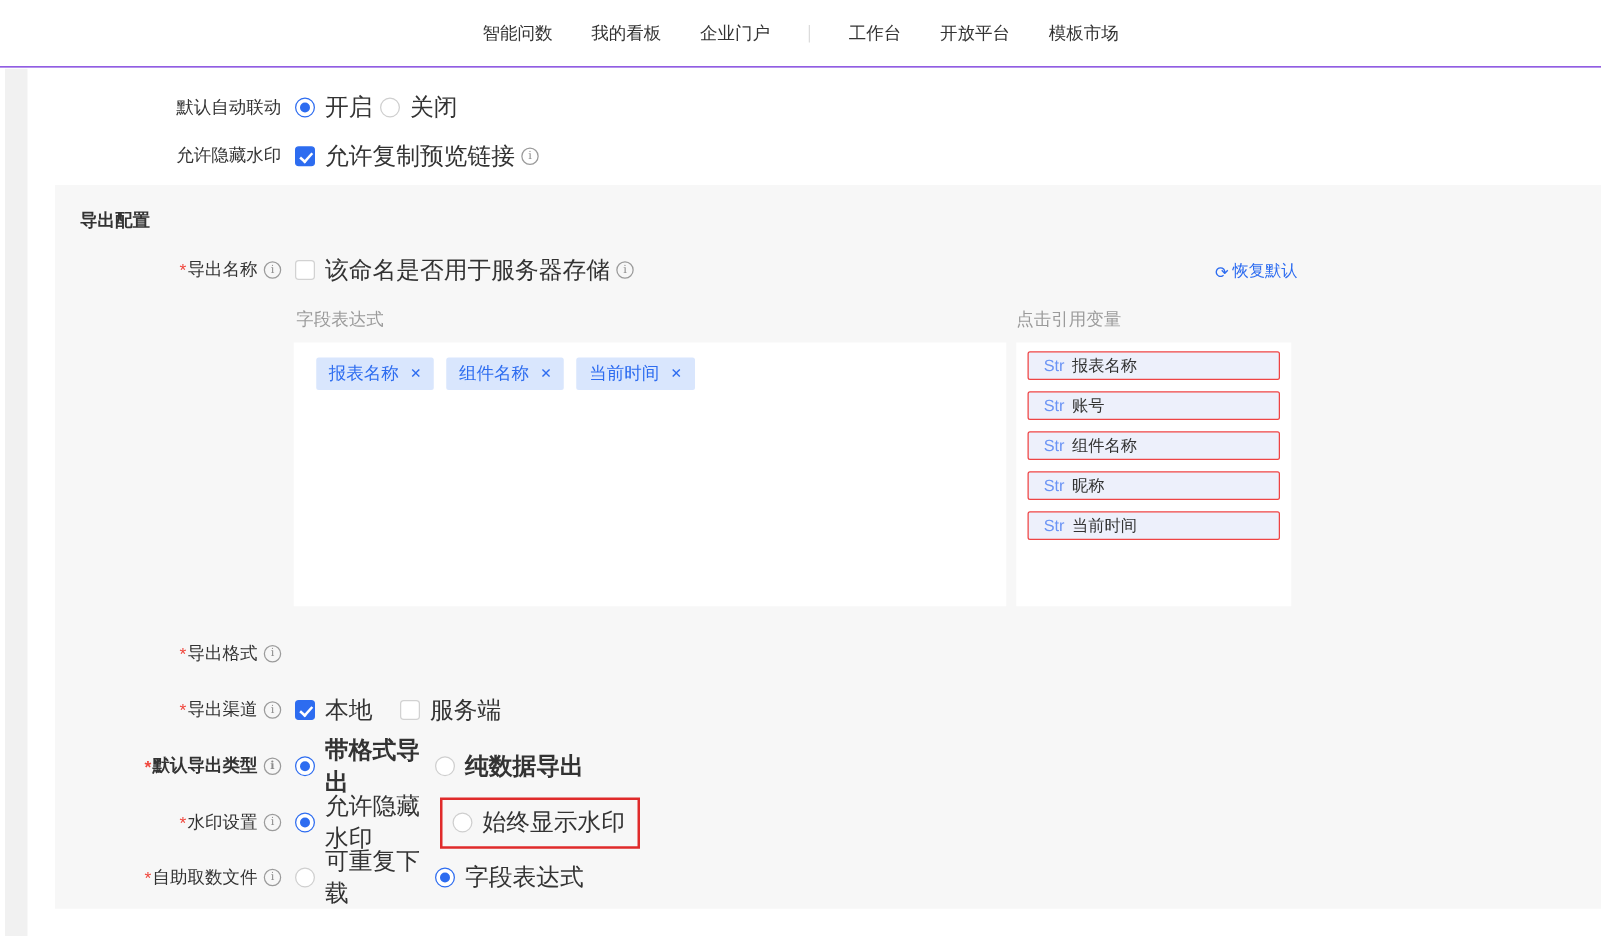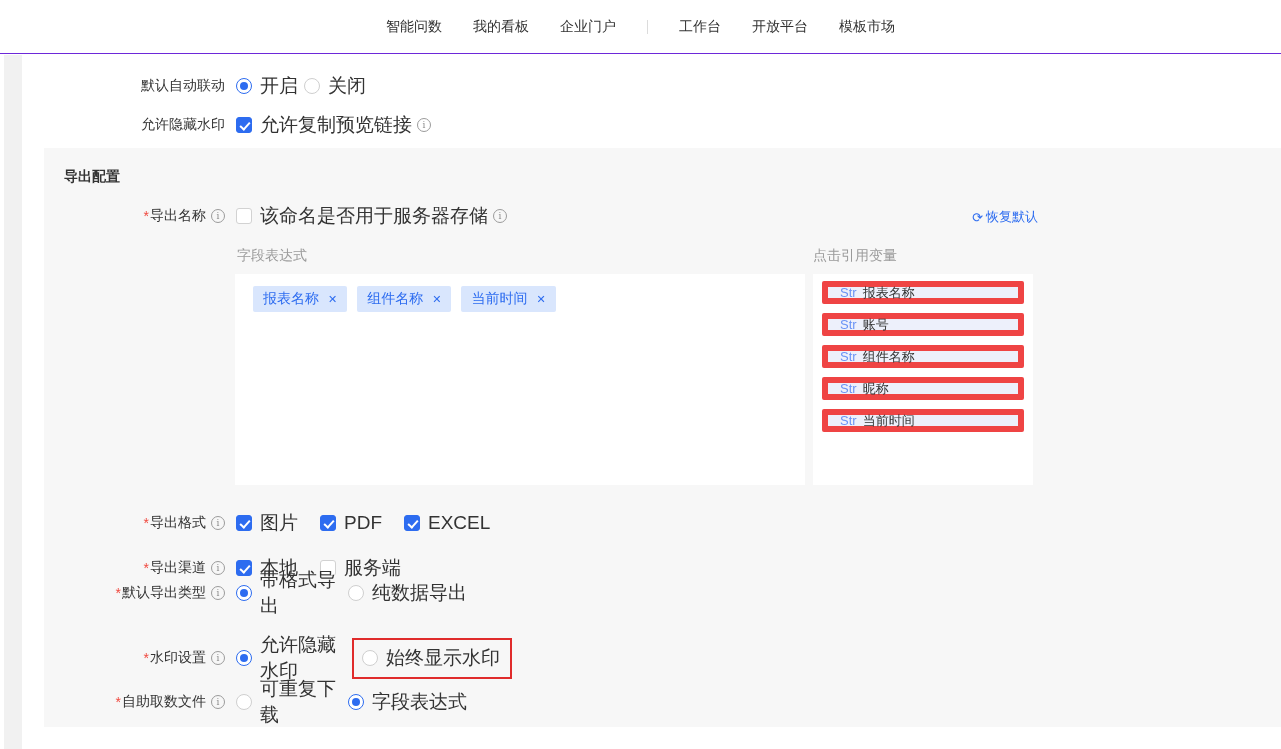--- a/index.html
+++ b/index.html
@@ -89,21 +89,21 @@
     padding:0 10px; background:#d9e6fd; color:#2d6cf0;
     font-size:14px; border-radius:2px; cursor:default; white-space:nowrap;
   }
   .tag-close { font-size:11px; cursor:pointer; line-height:1; }
   .tag-close::before { content:"✕"; }
   .var-panel {
     position:absolute; left:813px; top:274px; width:220px; height:211px;
     background:#fff; padding:7px 9px; display:flex; flex-direction:column; gap:9px;
   }
   .var-btn {
-    height:23px; border:6px solid #ef4444; background:#edf0fb; border-radius:2px;
+    height:23px; border:1px solid #ef4444; background:#edf0fb; border-radius:2px;
     display:flex; align-items:center; gap:6px; padding:0 12px;
     font-size:13px; color:#333; cursor:pointer; white-space:nowrap;
   }
   .var-type { color:#6a93f5; font-size:13px; }
   .highlight-box {
     display:inline-flex; align-items:center;
     border:2px solid #e02b2b; height:41px; padding:0 10px 0 8px; margin-left:9px;
   }
 </style>
 </head>
@@ -214,55 +214,41 @@
     <span>当前时间</span>
   </div>
 </div>
 
 <div class="form-row" style="top:514px;">
   <div class="row-label">
     <span class="req"></span>
       <span>导出格式</span>
     <span class="info-icon"></span>
   </div>
-  <div class="row-controls">
-    <span class="opt opt-w84">
-      <span class="checkbox checked"></span>
-      <span>图片</span>
-    </span>
-    <span class="opt opt-w84">
-      <span class="checkbox checked"></span>
-      <span>PDF</span>
-    </span>
-    <span class="opt">
-      <span class="checkbox checked"></span>
-      <span>EXCEL</span>
-    </span>
-  </div>
 </div>
 
 <div class="form-row" style="top:559px;">
   <div class="row-label">
     <span class="req"></span>
       <span>导出渠道</span>
     <span class="info-icon"></span>
   </div>
   <div class="row-controls">
     <span class="opt opt-w84">
       <span class="checkbox checked"></span>
       <span>本地</span>
     </span>
     <span class="opt">
       <span class="checkbox"></span>
       <span>服务端</span>
     </span>
   </div>
 </div>
 
-<div class="form-row" style="top:584px;">
+<div class="form-row" style="top:604px;font-weight:bold;">
   <div class="row-label">
     <span class="req"></span>
       <span>默认导出类型</span>
     <span class="info-icon"></span>
   </div>
   <div class="row-controls">
     <span class="opt opt-w112">
       <span class="radio checked"></span>
       <span>带格式导出</span>
     </span>

